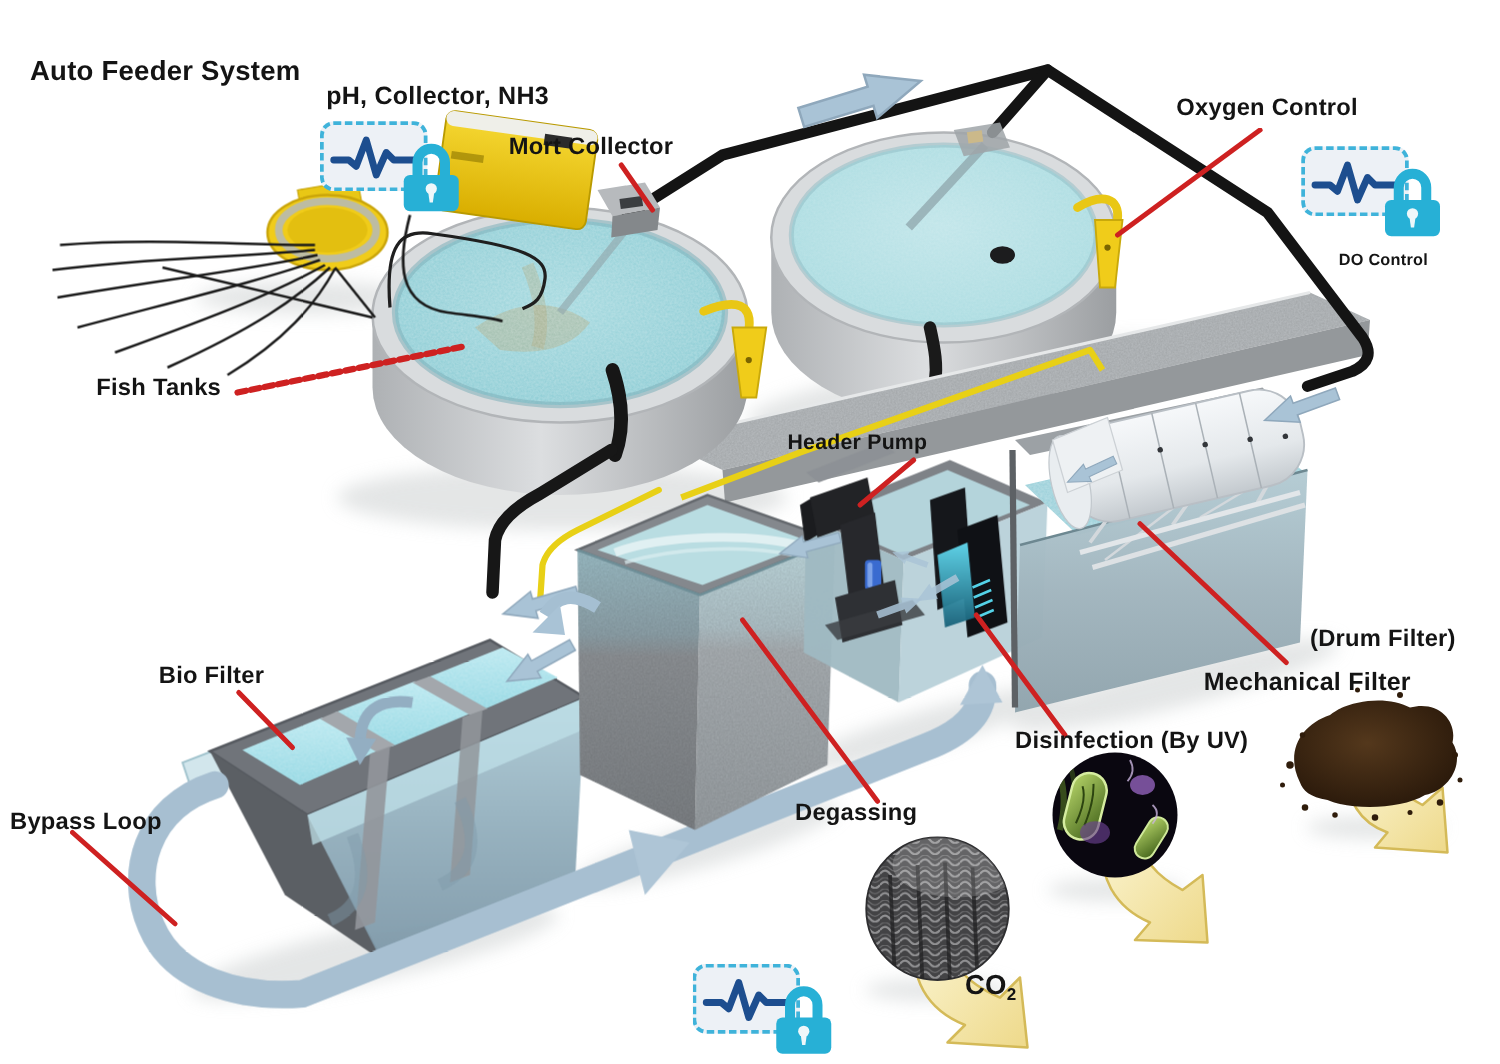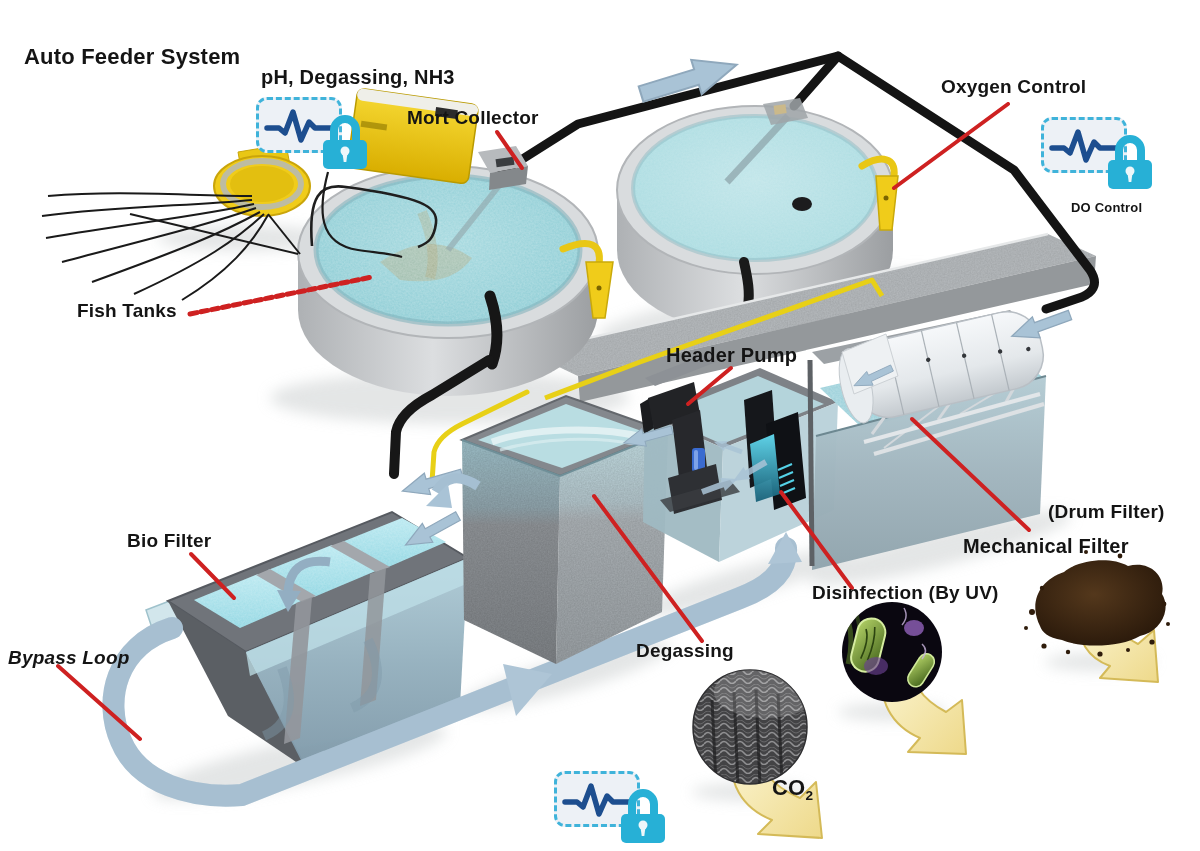--- a/index.html
+++ b/index.html
@@ -396,31 +396,31 @@
   <line x1="731" y1="368" x2="688" y2="404"></line>
   <line x1="912" y1="419" x2="1029" y2="530"></line>
   <line x1="781" y1="492" x2="852" y2="588"></line>
   <line x1="191" y1="554" x2="234" y2="598"></line>
   <line x1="58" y1="666" x2="140" y2="739"></line>
   <line x1="594" y1="496" x2="702" y2="641"></line>
 </g>
 </svg>
 
 <div class="lbl" style="left:24px;top:45px;font-size:22px;">Auto Feeder System</div>
-<div class="lbl" style="left:261px;top:67px;font-size:20px;">pH, Degassing, NH3</div>
+<div class="lbl" style="left:261px;top:67px;font-size:20px;">pH, Collector, NH3</div>
 <div class="lbl" style="left:407px;top:108px;font-size:19px;">Mort Collector</div>
 <div class="lbl" style="left:941px;top:77px;font-size:19px;">Oxygen Control</div>
 <div class="lbl" style="left:1071px;top:201px;font-size:13px;">DO Control</div>
 <div class="lbl" style="left:77px;top:301px;font-size:19px;">Fish Tanks</div>
-<div class="lbl" style="left:666px;top:345px;font-size:20px;">Header Pump</div>
+<div class="lbl" style="left:630px;top:345px;font-size:17px;">Header Pump</div>
 <div class="lbl" style="left:1048px;top:502px;font-size:19px;">(Drum Filter)</div>
 <div class="lbl" style="left:963px;top:536px;font-size:20px;">Mechanical Filter</div>
 <div class="lbl" style="left:127px;top:531px;font-size:19px;">Bio Filter</div>
 <div class="lbl" style="left:812px;top:583px;font-size:19px;">Disinfection  (By UV)</div>
-<div class="lbl" style="left:8px;top:648px;font-size:19px;font-style:italic;">Bypass Loop</div>
+<div class="lbl" style="left:8px;top:648px;font-size:19px;">Bypass Loop</div>
 <div class="lbl" style="left:636px;top:641px;font-size:19px;">Degassing</div>
 <div class="lbl" style="left:772px;top:776px;font-size:22px;"><span>CO</span><sub>2</sub></div>
 
 <div class="sensor" style="left:256px;top:97px;">
   <span class="sbox">
     <svg width="74" height="44" viewBox="0 0 74 44">
       <polyline points="4,24 16,24 22,29 30,8 38,36 46,18 52,24 68,24" fill="none" stroke="#1d4e8f" stroke-width="5.5" stroke-linecap="round" stroke-linejoin="round"></polyline>
     </svg>
   </span>
   <svg class="slock" viewBox="0 0 46 60">

